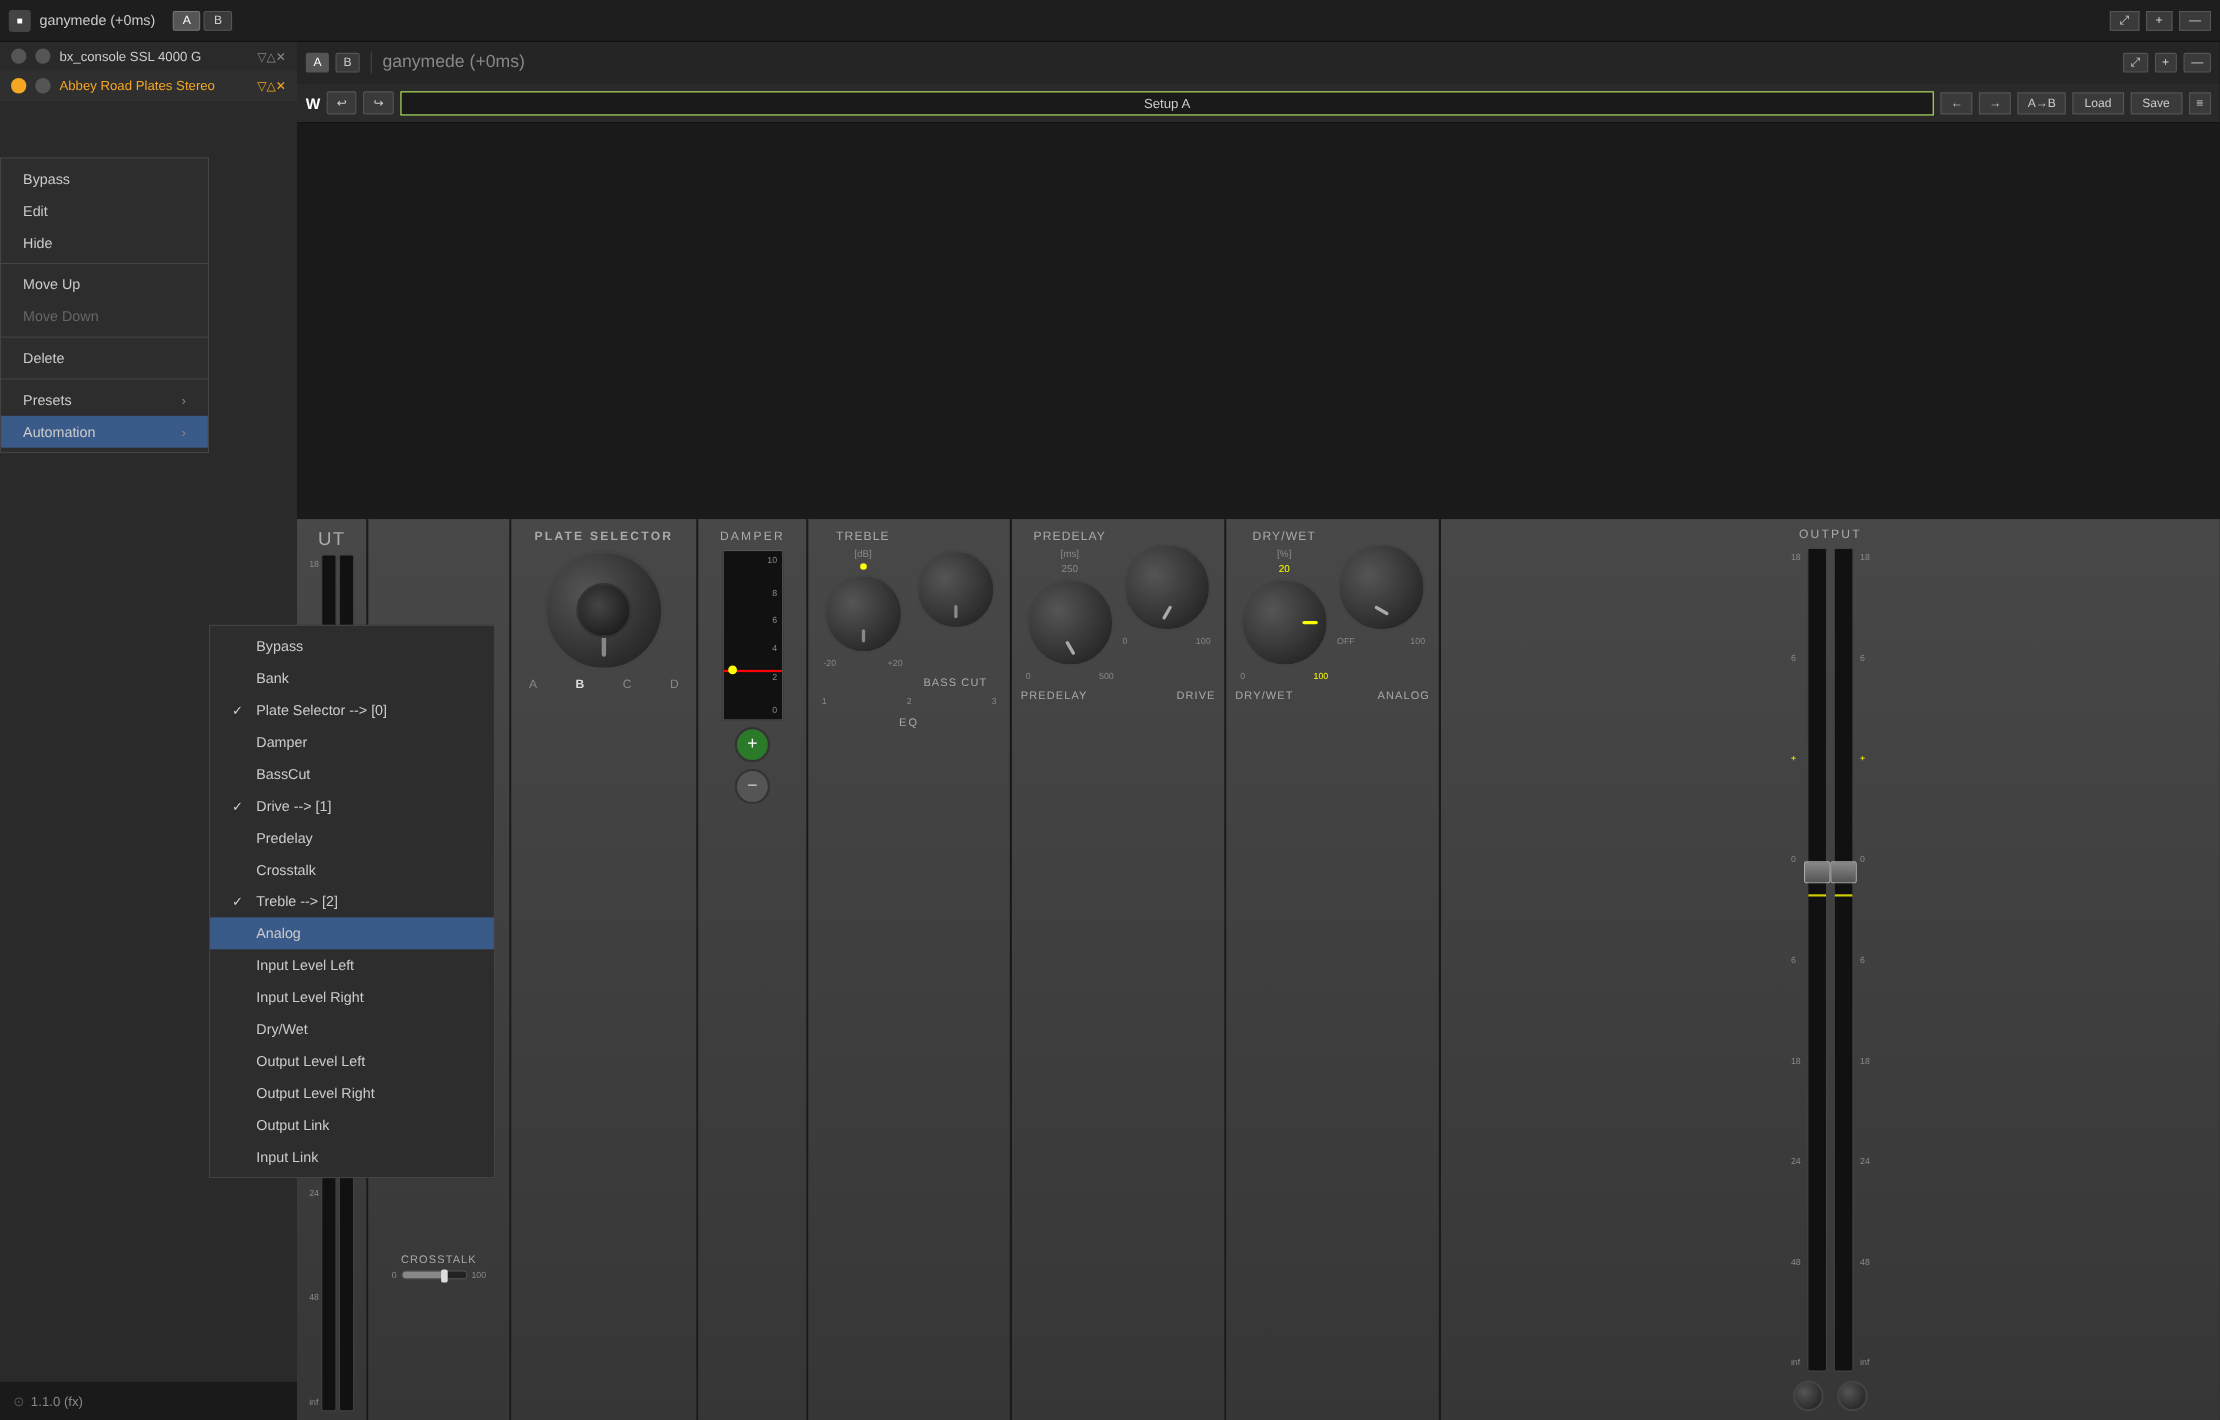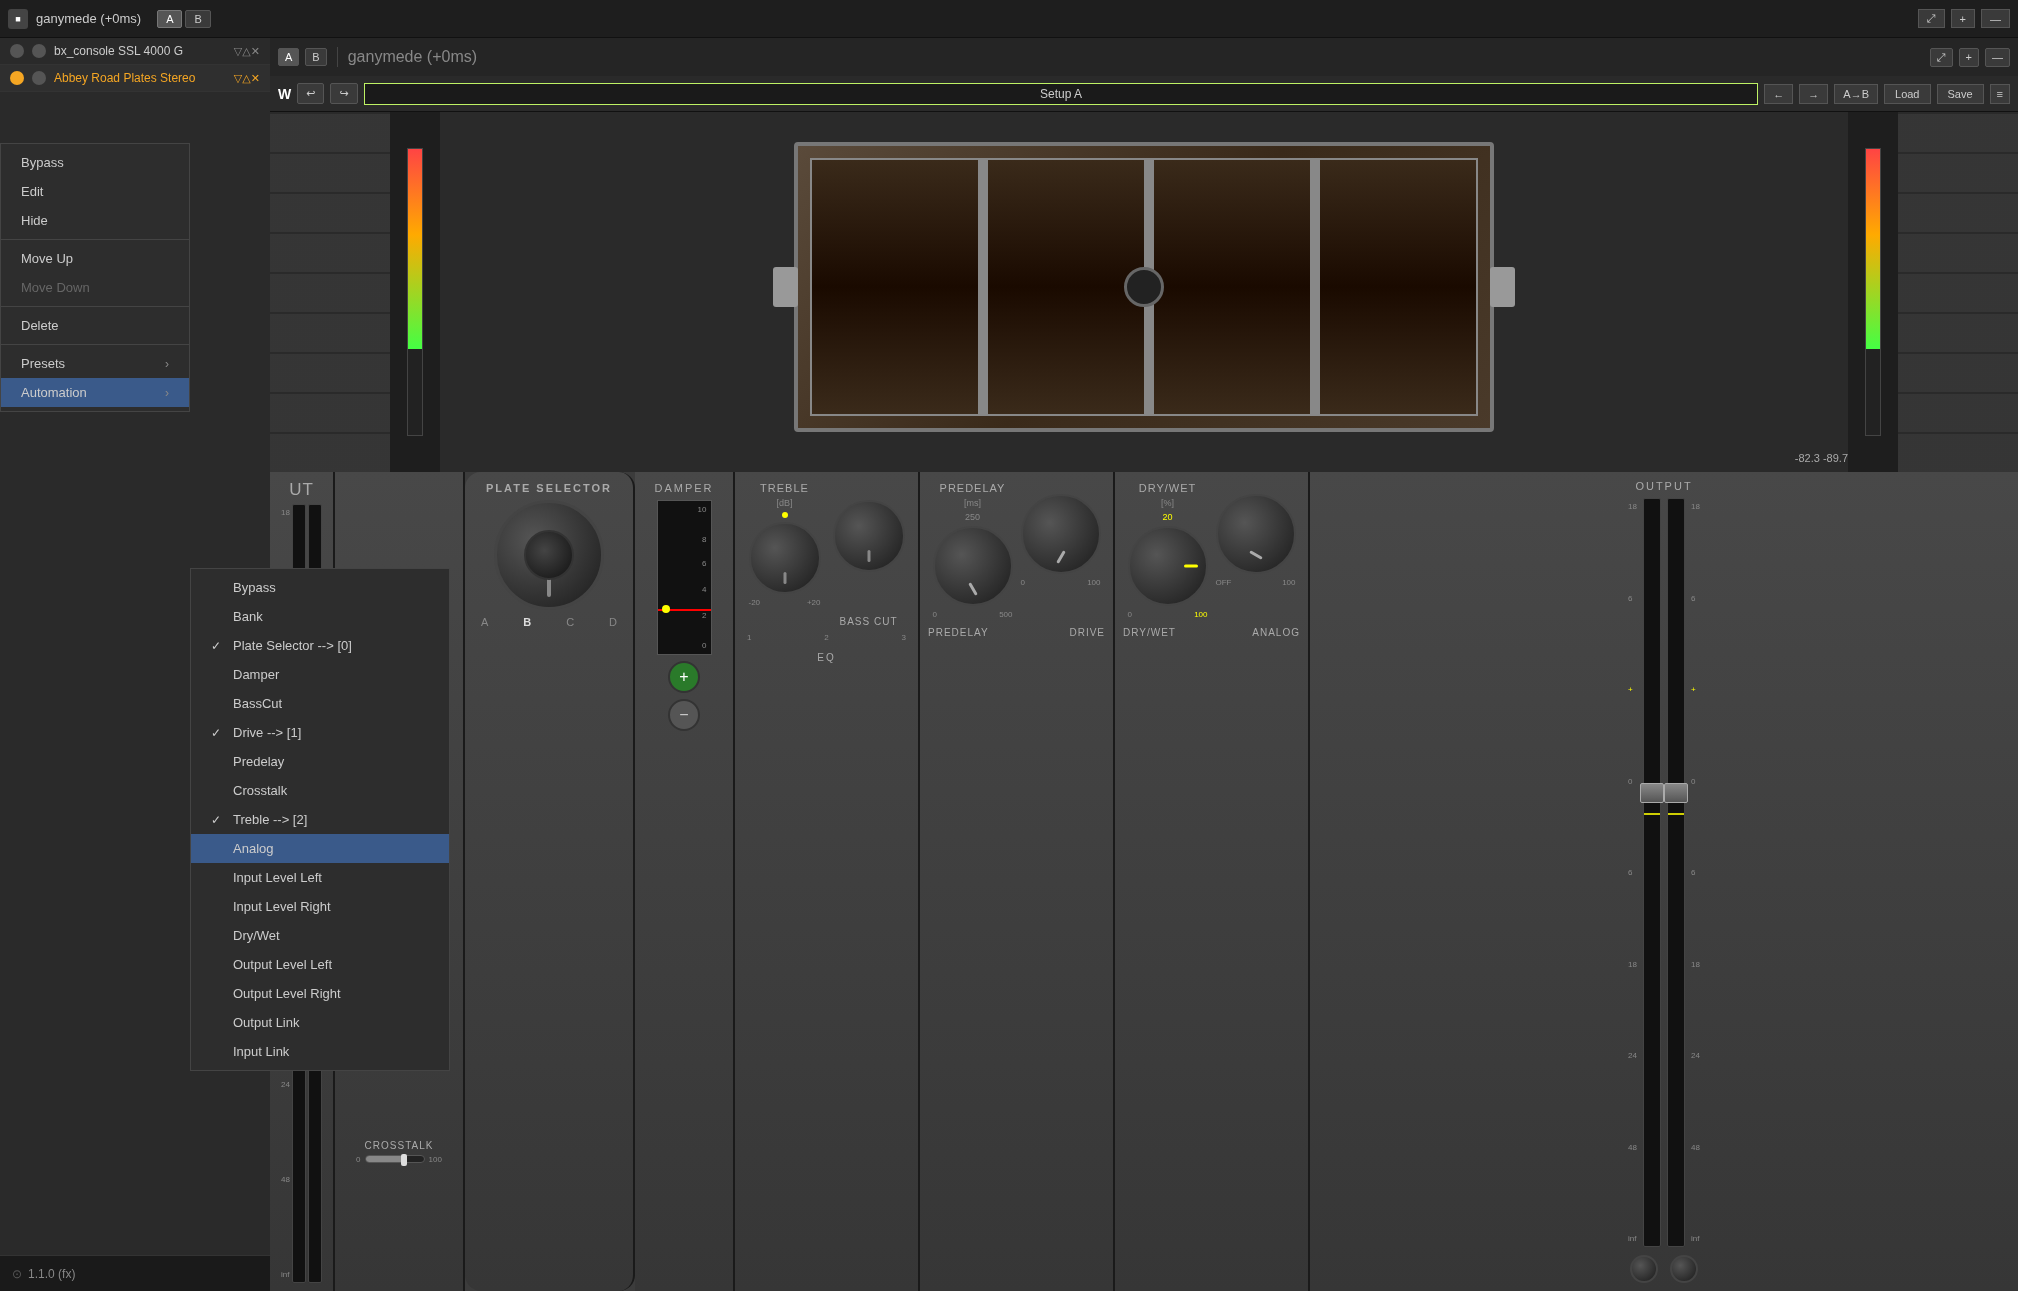--- a/index.html
+++ b/index.html
@@ -381,55 +381,20 @@
       <span>Setup A</span>
     </div>
     <button class="waves-nav">←</button>
     <button class="waves-nav">→</button>
     <button class="ab-btn">A→B</button>
     <button class="load-save-btn">Load</button>
     <button class="load-save-btn">Save</button>
     <button class="menu-dots-btn">≡</button>
   </div>
 
-  <div style="position:absolute;top:74px;left:0;right:0;height:360px;background:#2a2a2a;overflow:hidden;">
-
-    <div style="position:absolute;left:0;top:0;bottom:0;width:120px;background:repeating-linear-gradient(0deg,#3a3a3a 0px,#3a3a3a 38px,#2a2a2a 38px,#2a2a2a 40px);opacity:0.7;"></div>
-
-    <div style="position:absolute;right:0;top:0;bottom:0;width:120px;background:repeating-linear-gradient(0deg,#3a3a3a 0px,#3a3a3a 38px,#2a2a2a 38px,#2a2a2a 40px);opacity:0.7;"></div>
-
-    <div style="position:absolute;top:30px;left:50%;transform:translateX(-50%);width:700px;height:290px;">
-
-      <div style="width:100%;height:100%;background:linear-gradient(135deg,#5a4a3a,#3a2a1a,#4a3a2a);border:4px solid #777;border-radius:4px;position:relative;">
-
-        <div style="position:absolute;inset:12px;background:linear-gradient(180deg,#3a2a1a 0%,#1a0a00 50%,#3a2a1a 100%);border:2px solid #888;">
-
-          <div style="position:absolute;top:0;bottom:0;left:25%;width:10px;background:#888;"></div>
-          <div style="position:absolute;top:0;bottom:0;left:50%;width:10px;background:#888;"></div>
-          <div style="position:absolute;top:0;bottom:0;left:75%;width:10px;background:#888;"></div>
-
-          <div style="position:absolute;top:50%;left:50%;transform:translate(-50%,-50%);width:40px;height:40px;background:#222;border-radius:50%;border:3px solid #666;"></div>
-        </div>
-
-        <div style="position:absolute;left:-25px;top:50%;transform:translateY(-50%);width:25px;height:40px;background:#999;border-radius:3px;"></div>
-
-        <div style="position:absolute;right:-25px;top:50%;transform:translateY(-50%);width:25px;height:40px;background:#999;border-radius:3px;"></div>
-      </div>
-    </div>
-
-    <div style="position:absolute;left:120px;top:0;bottom:0;width:50px;display:flex;flex-direction:column;justify-content:space-around;align-items:center;background:#1e1e1e;">
-      <div style="height:80%;width:16px;background:linear-gradient(180deg,#ff4444 0%,#ffaa00 30%,#44ff44 70%,#222 70%);border:1px solid #444;"></div>
-    </div>
-
-    <div style="position:absolute;right:120px;top:0;bottom:0;width:50px;display:flex;flex-direction:column;justify-content:space-around;align-items:center;background:#1e1e1e;">
-      <div style="height:80%;width:16px;background:linear-gradient(180deg,#ff4444 0%,#ffaa00 30%,#44ff44 70%,#222 70%);border:1px solid #444;"></div>
-    </div>
-
-    <div style="position:absolute;bottom:8px;right:170px;color:#aaa;font-size:11px;">-82.3 -89.7</div>
-  </div>
 
   <div style="position:absolute;top:434px;left:0;right:0;bottom:0;background:#3c3c3c;display:flex;flex-direction:row;">
 
     <div style="width:65px;background:linear-gradient(180deg,#484848,#363636);border-right:2px solid #1a1a1a;display:flex;flex-direction:column;align-items:center;padding:8px 4px;gap:4px;">
       <span style="color:#aaa;font-size:17px;letter-spacing:1px;">UT</span>
       <div style="display:flex;flex-direction:row;gap:2px;flex:1;align-items:stretch;">
 
         <div style="display:flex;flex-direction:column;justify-content:space-between;padding:4px 0;">
           <span style="color:#888;font-size:8px;">18</span>
           <span style="color:#888;font-size:8px;">6</span>
@@ -470,21 +435,21 @@
           <span style="color:#888;font-size:8px;">0</span>
           <div style="width:60px;height:8px;background:#222;border:1px solid #555;border-radius:4px;position:relative;">
             <div style="position:absolute;left:0;top:0;bottom:0;width:70%;background:#888;border-radius:4px;"></div>
             <div style="position:absolute;right:28%;top:-2px;width:6px;height:12px;background:#ddd;border-radius:2px;"></div>
           </div>
           <span style="color:#888;font-size:8px;">100</span>
         </div>
       </div>
     </div>
 
-    <div style="width:170px;background:linear-gradient(180deg,#484848,#363636);border-right:2px solid #1a1a1a;display:flex;flex-direction:column;align-items:center;padding:10px 8px;gap:6px;border-radius:16px;">
+    <div style="width:170px;background:linear-gradient(180deg,#484848,#363636);border-right:2px solid #1a1a1a;display:flex;flex-direction:column;align-items:center;padding:10px 8px;gap:6px;">
       <span style="color:#aaa;font-size:11px;font-weight:bold;letter-spacing:2px;">PLATE SELECTOR</span>
 
       <div style="width:110px;height:110px;background:radial-gradient(circle at 35% 35%,#555,#1a1a1a);border-radius:50%;border:3px solid #444;position:relative;cursor:pointer;">
         <div style="position:absolute;bottom:10px;left:50%;transform:translateX(-50%);width:4px;height:20px;background:#888;border-radius:2px;"></div>
 
         <div style="position:absolute;top:50%;left:50%;transform:translate(-50%,-50%);width:50px;height:50px;background:radial-gradient(circle at 40% 40%,#444,#111);border-radius:50%;border:2px solid #333;"></div>
       </div>
 
       <div style="display:flex;justify-content:space-between;width:100%;padding:0 8px;">
         <span style="color:#888;font-size:11px;">A</span>

